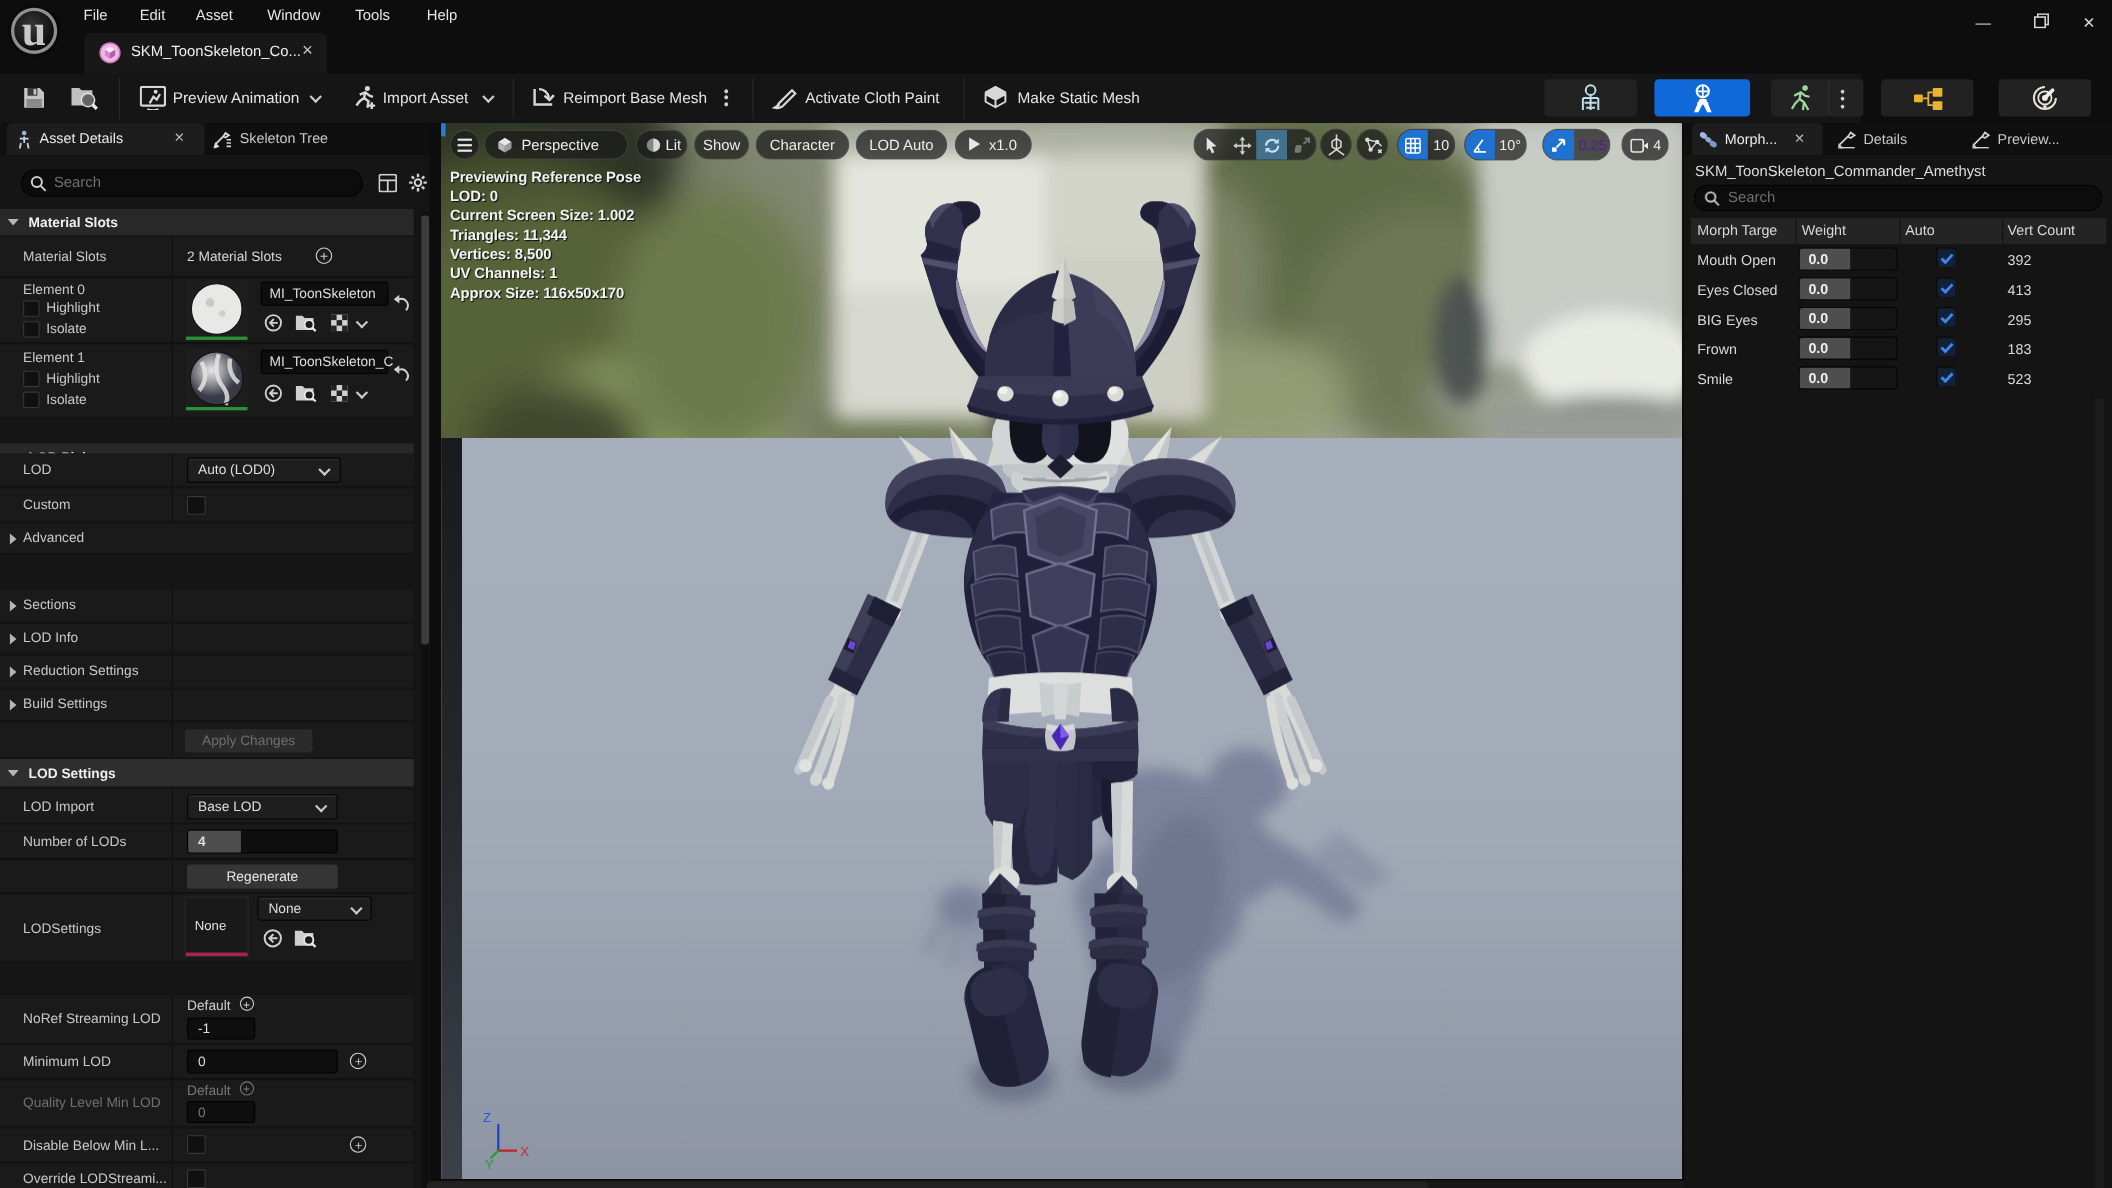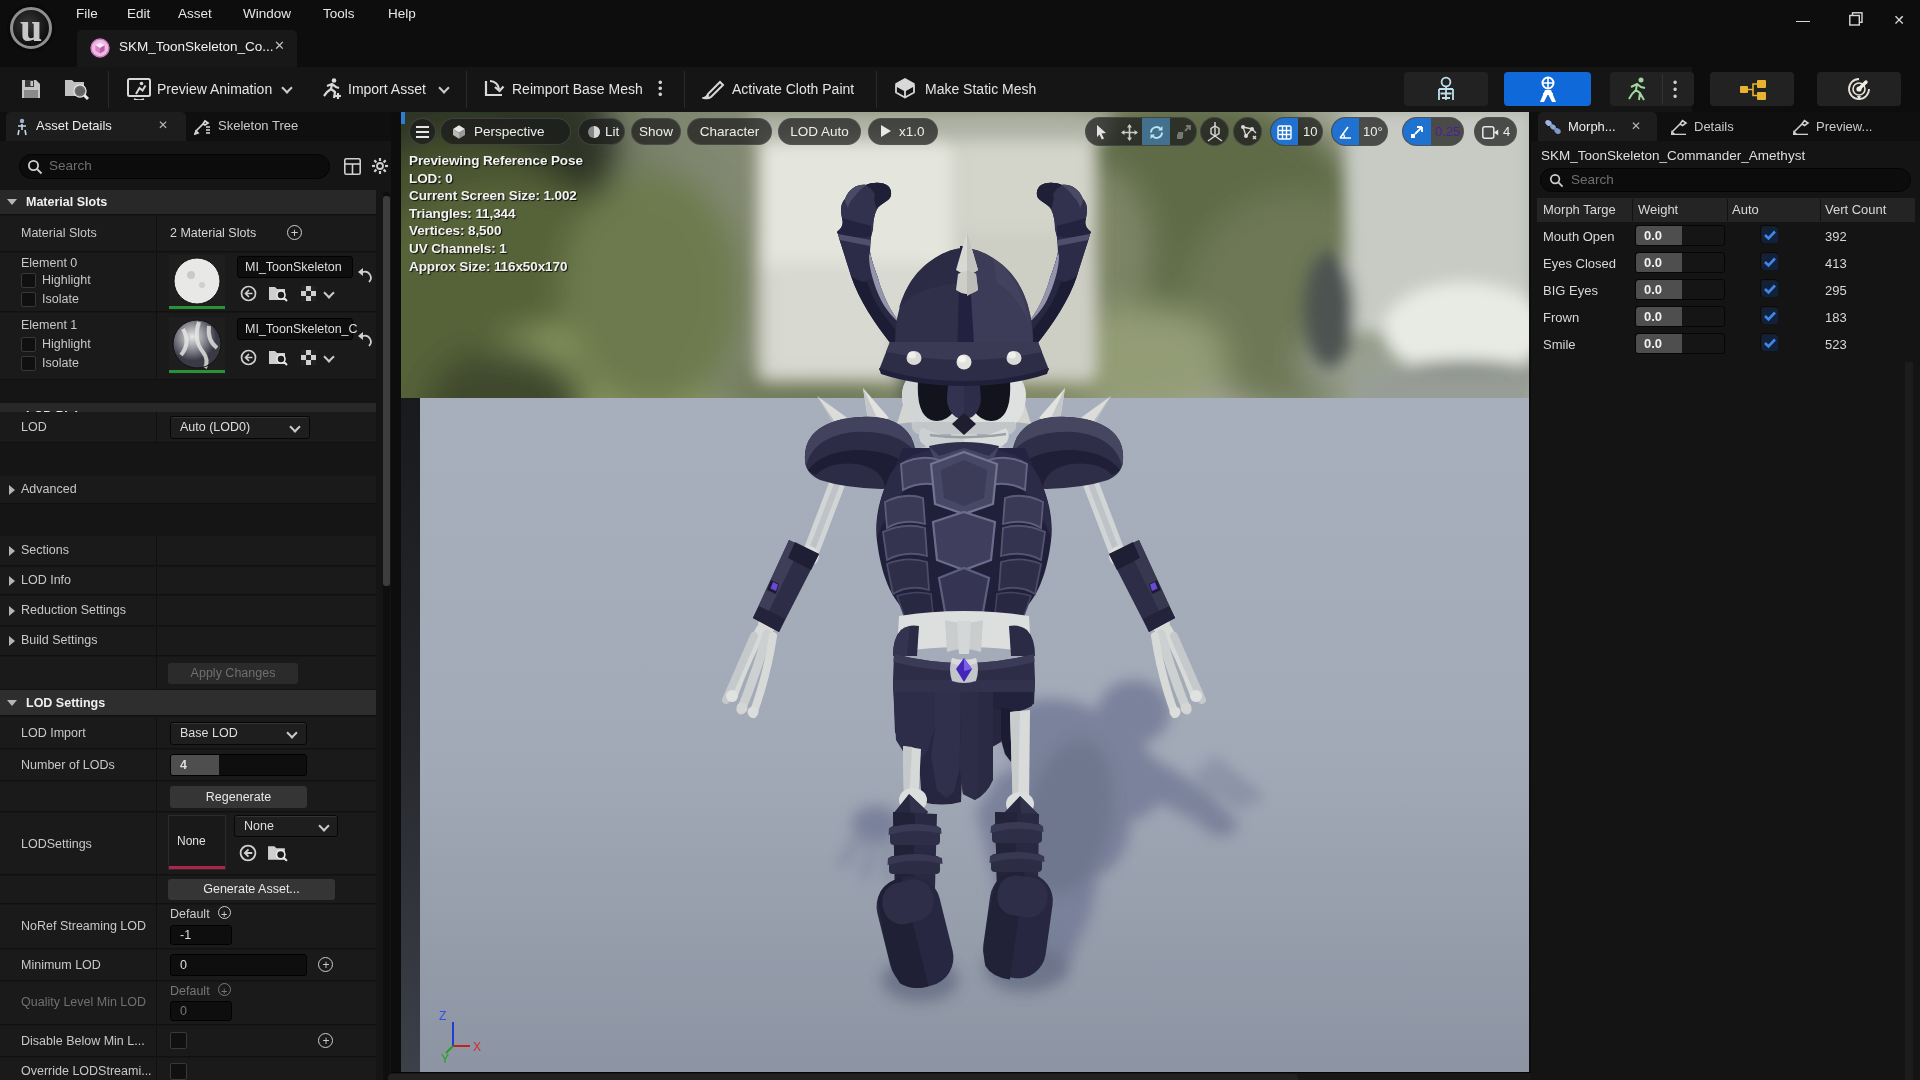--- a/index.html
+++ b/index.html
@@ -335,20 +335,25 @@
         <span style="position:absolute;left:26px;top:6px;">LOD Picker</span>
       </div>
     <div class="lp-row" style="top:300px;height:31px;">
       <div class="lbl" style="top:8px;">LOD</div>
       <div class="abs" style="left:156px;top:0;width:1px;height:31px;background:#101010;"></div>
       <div class="dropdown" style="left:170px;top:4px;width:140px;height:23px;">
           <span style="position:absolute;left:9px;top:3px;">Auto (LOD0)</span>
           <div class="chev" style="left:120px;top:6px;"></div>
         </div>
     </div>
+    <div class="lp-row" style="top:332px;height:31px;">
+      <div class="lbl" style="top:8px;">Custom</div>
+      <div class="abs" style="left:156px;top:0;width:1px;height:31px;background:#101010;"></div>
+      <div class="checkbox" style="left:170px;top:7px;"></div>
+    </div>
     <div class="lp-row" style="top:364px;height:28px;">
       <div class="tri-r" style="top:9px;"></div>
       <div class="lbl" style="top:6px;">Advanced</div>
     </div>
 
     <div class="lp-row" style="top:424px;height:30px;">
       <div class="tri-r" style="top:10px;"></div>
       <div class="lbl" style="top:7px;">Sections</div>
       <div class="abs" style="left:156px;top:0;width:1px;height:30px;background:#101010;"></div>
     </div>
@@ -362,21 +367,21 @@
       <div class="lbl" style="top:7px;">Reduction Settings</div>
       <div class="abs" style="left:156px;top:0;width:1px;height:30px;background:#101010;"></div>
     </div>
     <div class="lp-row" style="top:515px;height:29px;">
       <div class="tri-r" style="top:9px;"></div>
       <div class="lbl" style="top:6px;">Build Settings</div>
       <div class="abs" style="left:156px;top:0;width:1px;height:29px;background:#101010;"></div>
     </div>
     <div class="lp-row" style="top:545px;height:33px;">
       <div class="abs" style="left:156px;top:0;width:1px;height:33px;background:#101010;"></div>
-      <div class="ubtn" style="left:168px;top:6px;width:130px;height:21px;background:#2b2b2b;color:#6e6e6e;line-height:21px;">Apply Changes</div>
+      <div class="ubtn" style="left:168px;top:6px;width:116px;height:21px;background:#2b2b2b;color:#6e6e6e;line-height:21px;">Apply Changes</div>
     </div>
 
     <div class="lp-head" style="top:578px;height:26px;background:#2e2e2e;">
         <div class="tri-d" style="top:10px;"></div>
         <span style="position:absolute;left:26px;top:6px;">LOD Settings</span>
       </div>
     <div class="lp-row" style="top:605px;height:32px;">
       <div class="lbl" style="top:9px;">LOD Import</div>
       <div class="abs" style="left:156px;top:0;width:1px;height:32px;background:#101010;"></div>
       <div class="dropdown" style="left:170px;top:5px;width:137px;height:23px;">
@@ -410,24 +415,20 @@
         </div>
       <svg class="abs" style="left:239px;top:31px;" width="18" height="18" viewBox="0 0 17 17">
           <circle cx="8.5" cy="8.5" r="7" fill="none" stroke="#cfcfcf" stroke-width="1.7"></circle>
           <path d="M9 5 l-3.5 3.5 3.5 3.5 M5.5 8.5 h7" stroke="#cfcfcf" stroke-width="1.7" fill="none"></path>
         </svg>
       <svg class="abs" style="left:267px;top:31px;" width="21" height="18" viewBox="0 0 20 17">
           <path d="M1 2 h6 l2 2 h8 v11 h-16 z" fill="#cfcfcf"></path>
           <circle cx="13" cy="10" r="4" fill="#1a1a1a" stroke="#e8e8e8" stroke-width="1.6"></circle>
           <line x1="16" y1="13" x2="19" y2="16" stroke="#e8e8e8" stroke-width="2"></line>
         </svg>
-    </div>
-    <div class="lp-row" style="top:764px;height:28px;">
-      <div class="abs" style="left:156px;top:0;width:1px;height:28px;background:#101010;"></div>
-      <div class="ubtn" style="left:168px;top:3px;width:167px;height:21px;line-height:21px;">Generate Asset...</div>
     </div>
 
     <div class="lp-row" style="top:793px;height:44px;">
       <div class="lbl" style="top:14px;">NoRef Streaming LOD</div>
       <div class="abs" style="left:156px;top:0;width:1px;height:44px;background:#101010;"></div>
       <div class="abs" style="left:170px;top:2px;font-size:12.5px;color:#cdcdcd;">Default</div>
       <div class="plus-c" style="left:218px;top:1px;width:13px;height:13px;font-size:11px;line-height:12px;"></div>
       <div class="abs" style="left:221px;top:2.5px;font-size:11px;color:#ccc;">+</div>
       <div class="inputbox" style="left:170px;top:20px;width:62px;height:20px;">
           <span style="position:absolute;left:9px;top:2px;">-1</span>

